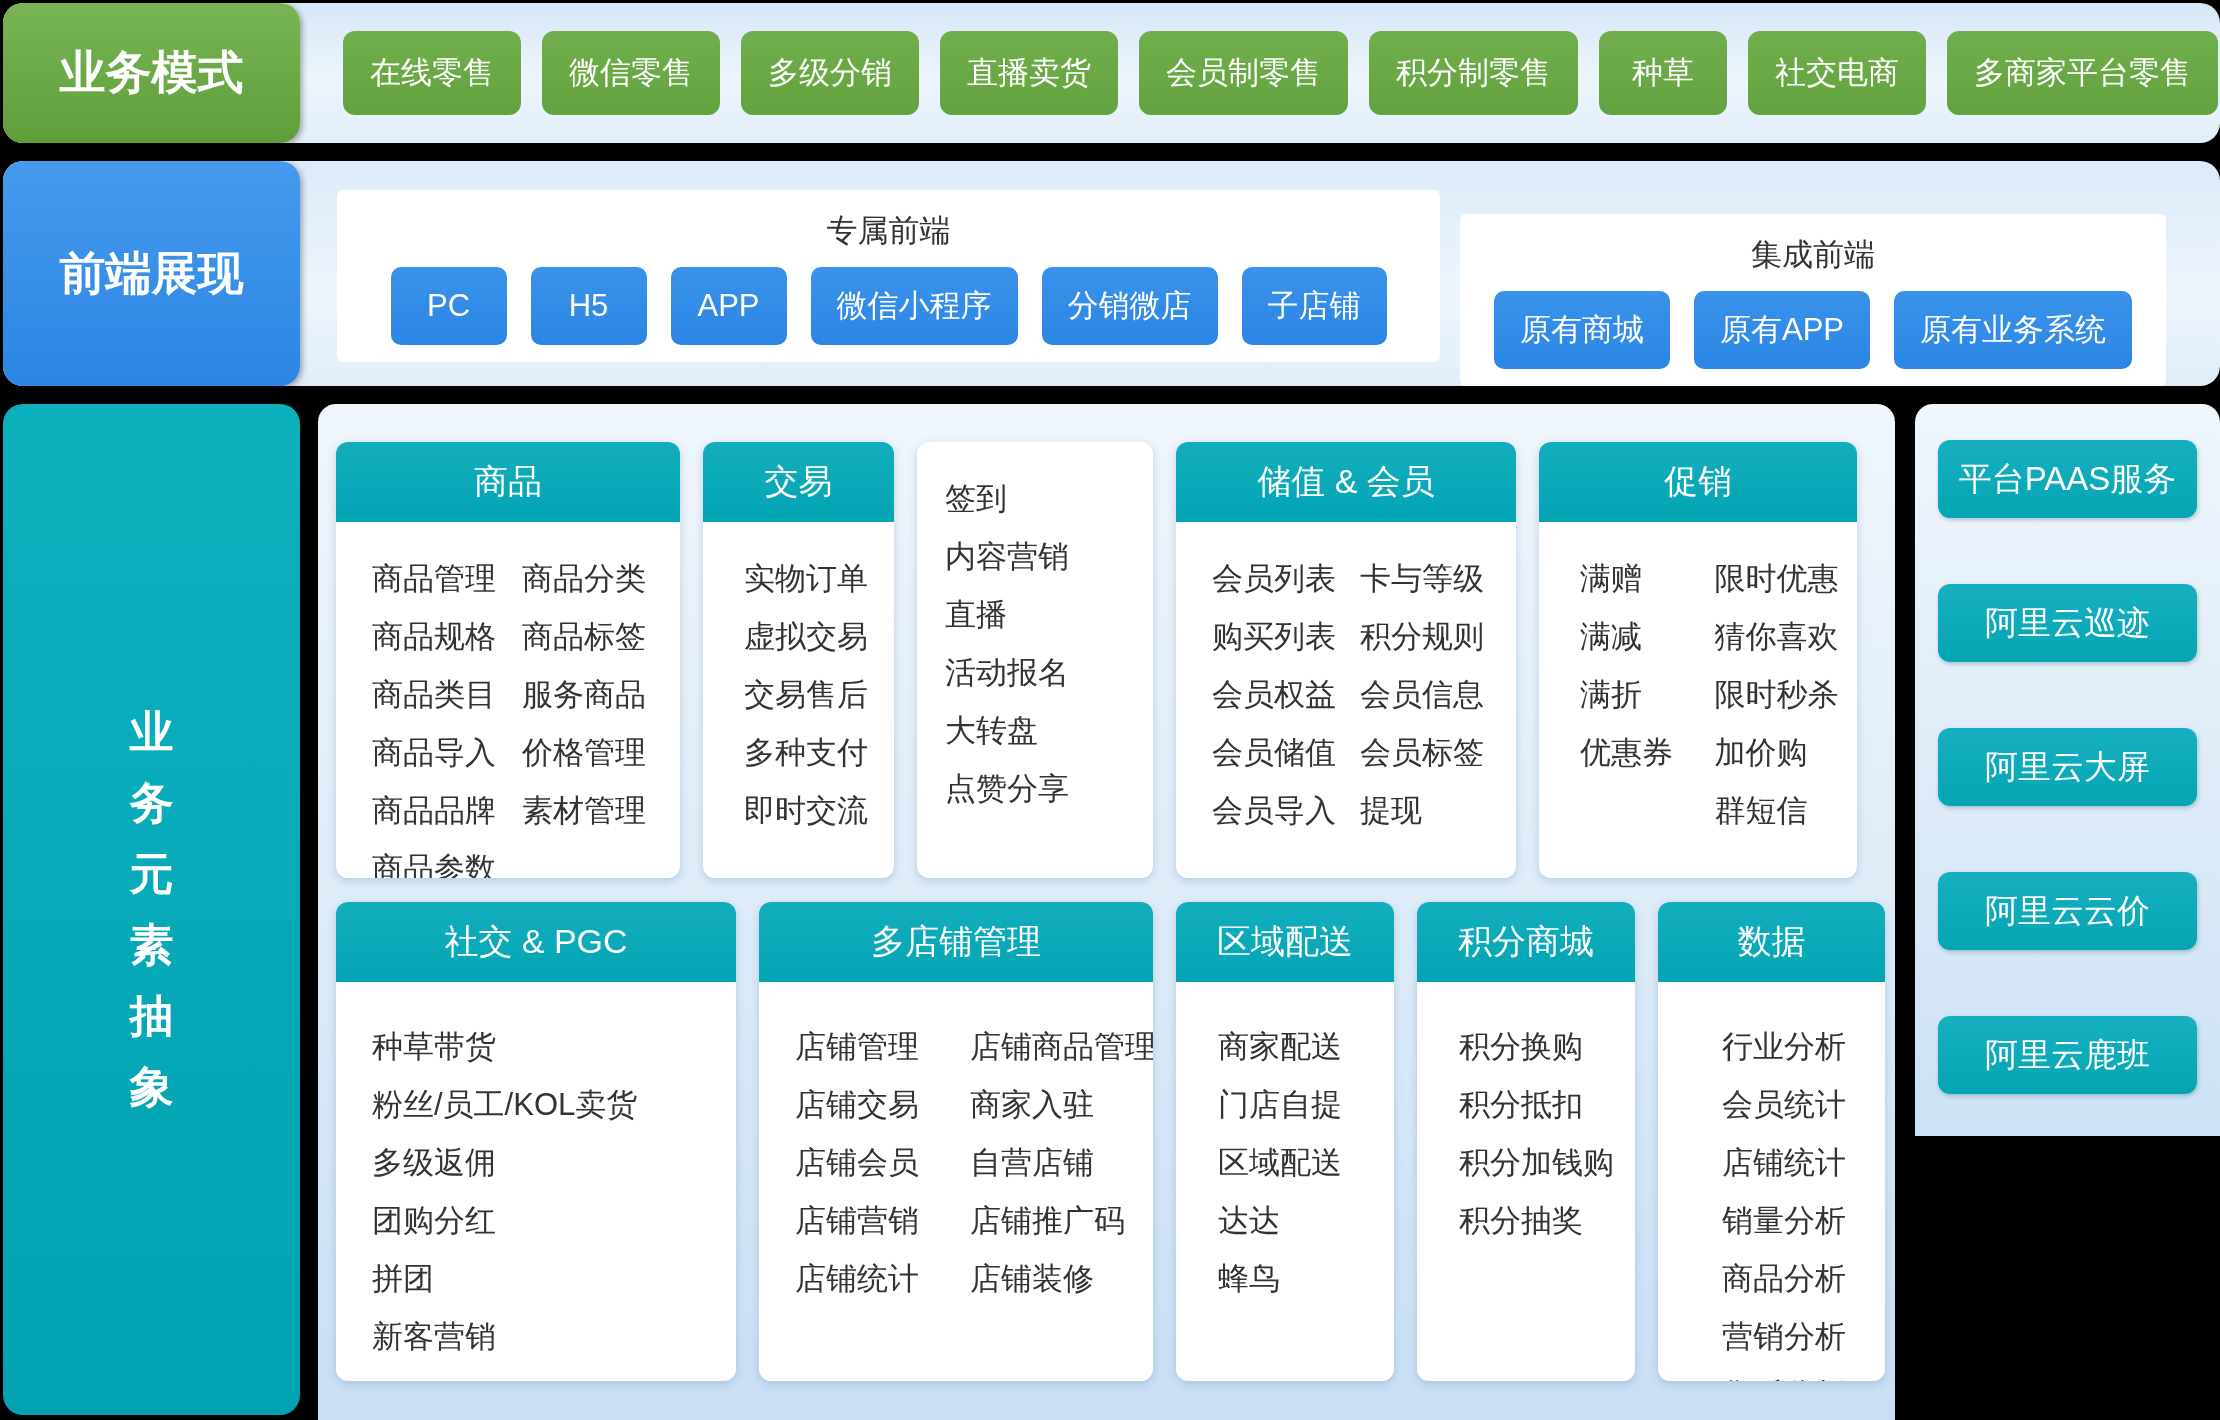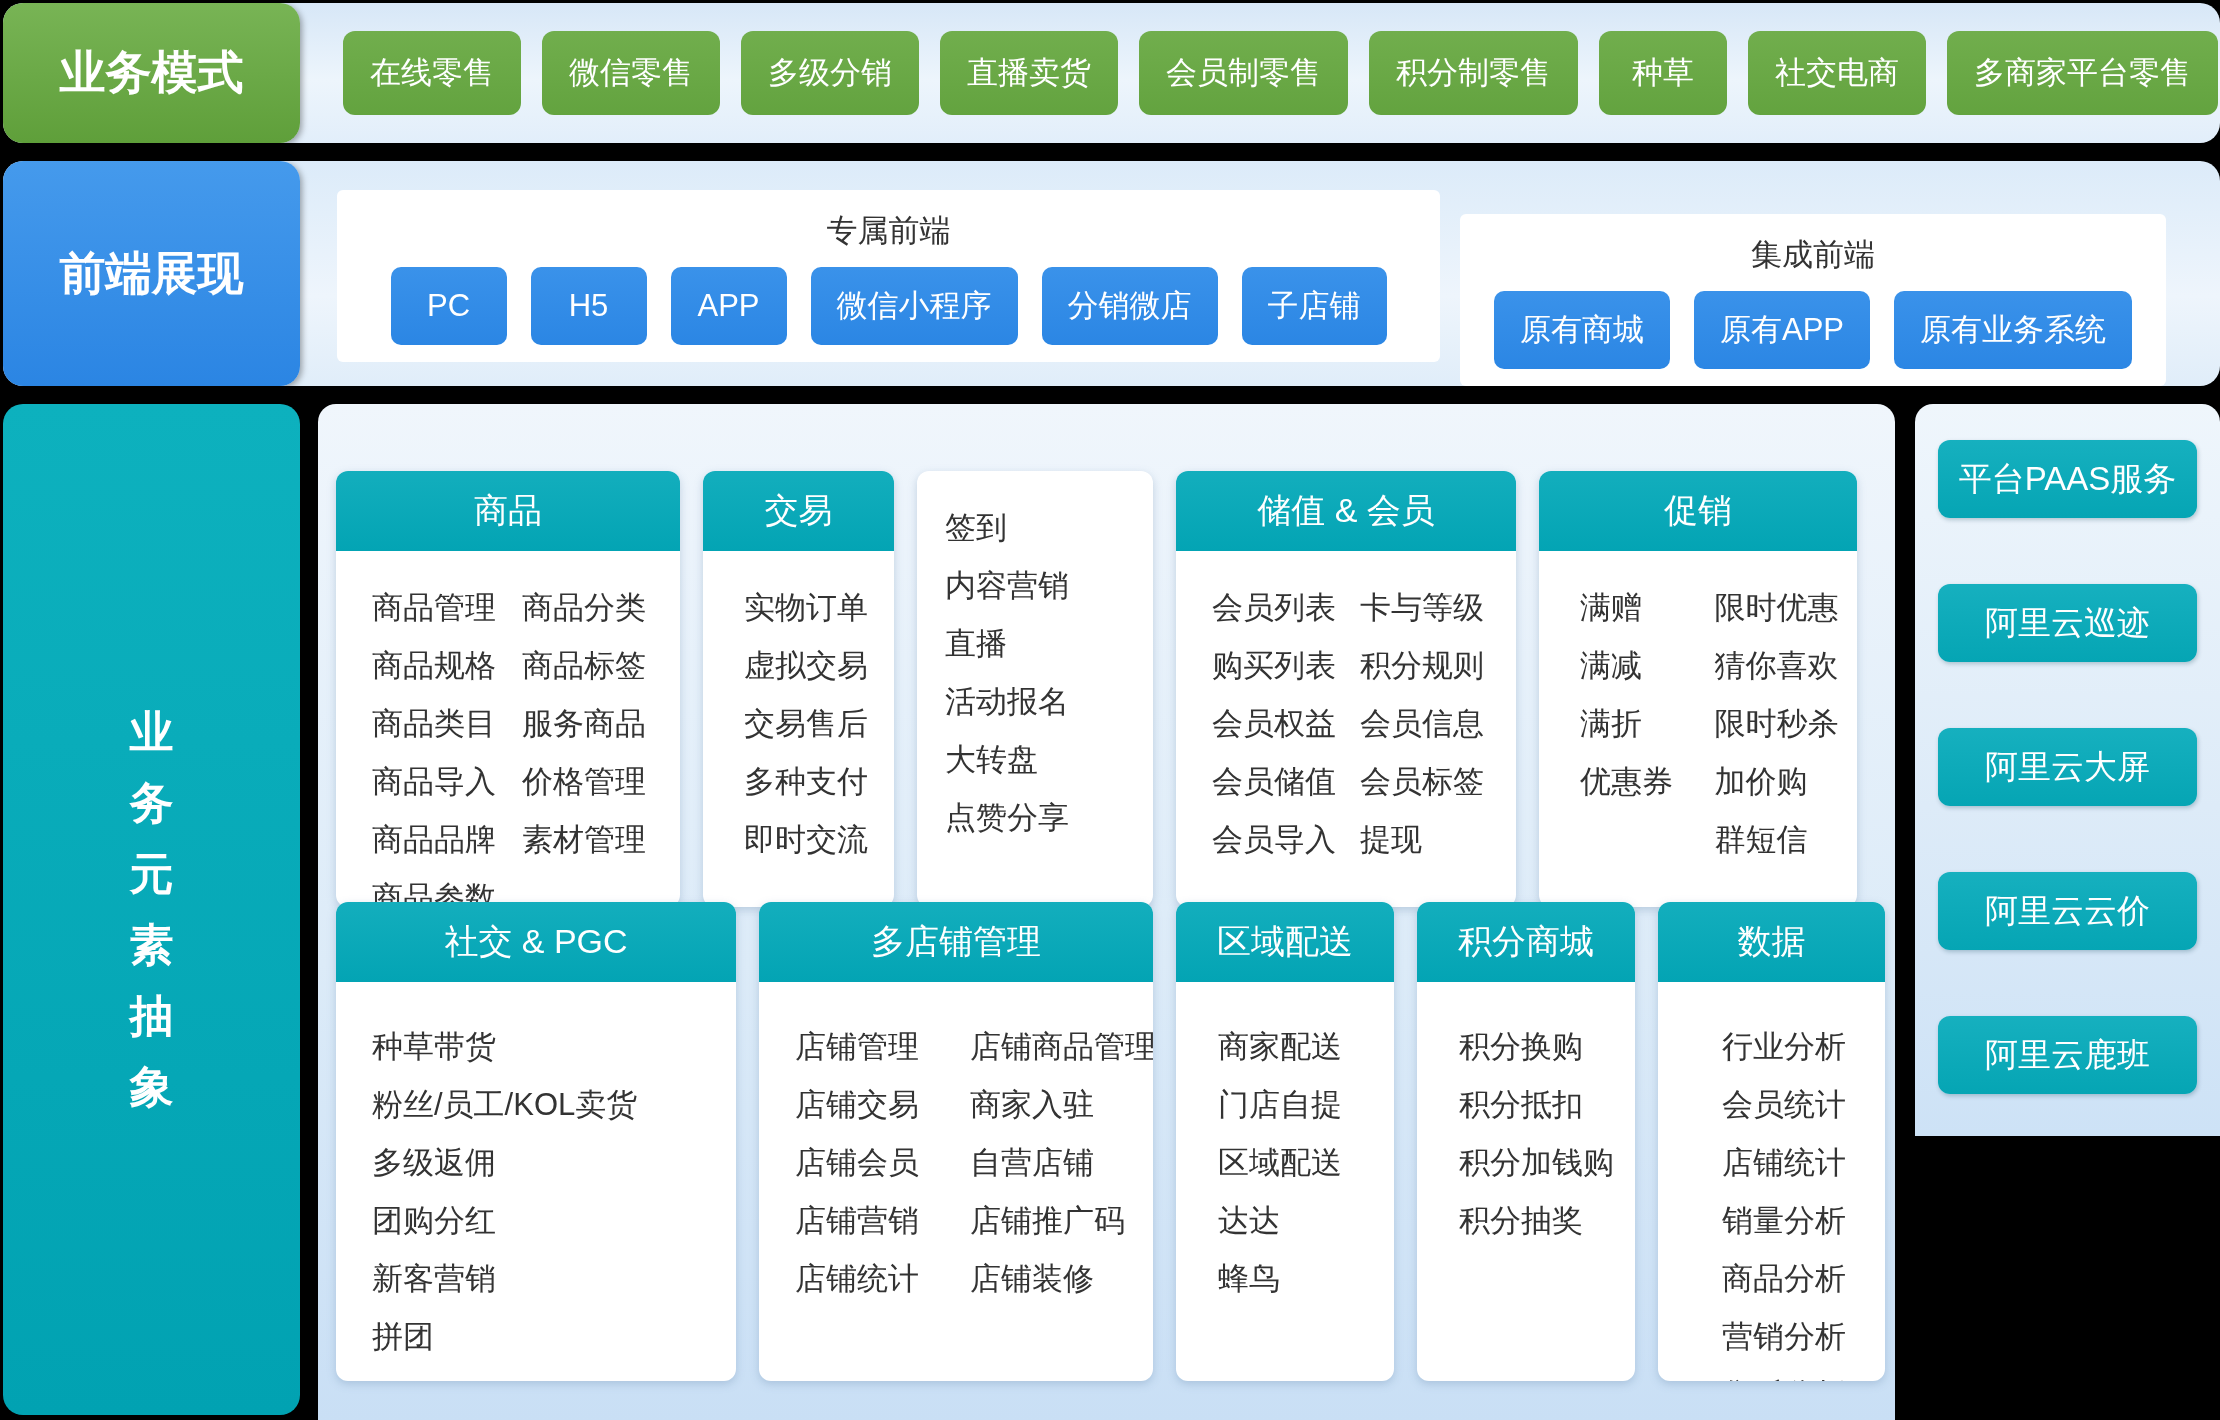--- a/index.html
+++ b/index.html
@@ -49,21 +49,21 @@
 
   
   .panel{position:absolute;top:29px;height:172px;background:#fff;border-radius:6px;}
   .panel1{left:334px;width:1103px;}
   .panel2{left:1457px;width:706px;margin-top:24px;}
   .ptitle{text-align:center;padding-top:20px;font-size:31px;color:#333;}
   .pbtns{display:flex;gap:24px;justify-content:center;margin-top:15px;height:78px;}
 
   
   .cards{position:absolute;left:18px;display:flex;gap:23px;}
-  .cardsA{top:38px;margin-top:29px;}
+  .cardsA{top:38px;}
   .cardsB{top:498px;}
   .card{background:#fff;border-radius:12px;overflow:hidden;
         box-shadow:0 3px 8px rgba(110,140,175,.35);}
   .cardsA .card{height:436px;}
   .cardsB .card{height:479px;}
   .chead{height:80px;display:flex;align-items:center;justify-content:center;
         color:#fff;font-size:34px;
         background:linear-gradient(180deg,#13aebd,#03a4b4);}
   .cbody{display:flex;padding:28px 8px 0 36px;font-size:31px;color:#333;}
   .col{display:flex;flex-direction:column;flex:1;min-width:0;}
@@ -225,22 +225,22 @@
   <div class="cards cardsB">
 
     <div class="card d0">
       <div class="chead">社交 &amp; PGC</div>
       <div class="cbody">
         <div class="col">
             <div class="item">种草带货</div>
             <div class="item">粉丝/员工/KOL卖货</div>
             <div class="item">多级返佣</div>
             <div class="item">团购分红</div>
+            <div class="item">拼团</div>
             <div class="item">新客营销</div>
-            <div class="item">拼团</div>
           </div>
       </div>
     </div>
 
     <div class="card d1">
       <div class="chead">多店铺管理</div>
       <div class="cbody">
         <div class="col">
             <div class="item">店铺管理</div>
             <div class="item">店铺交易</div>

